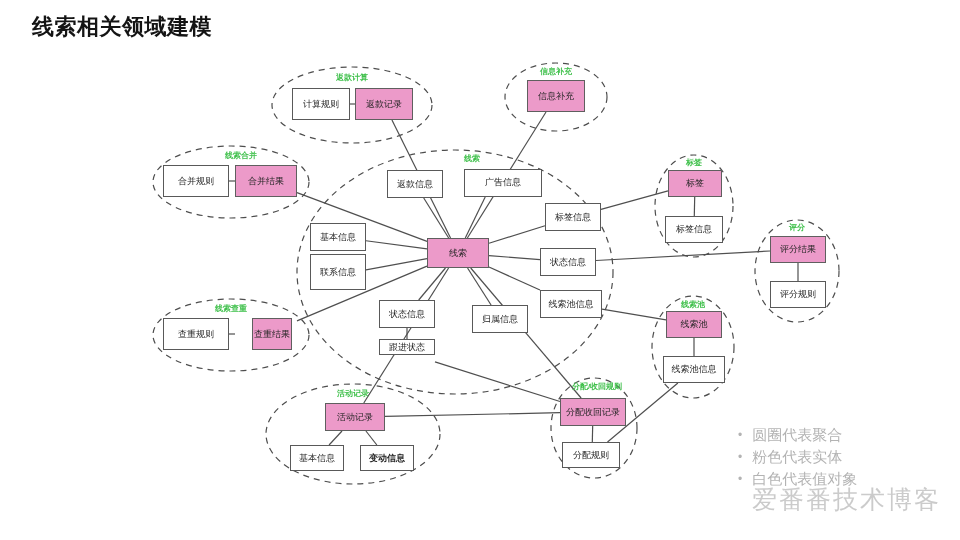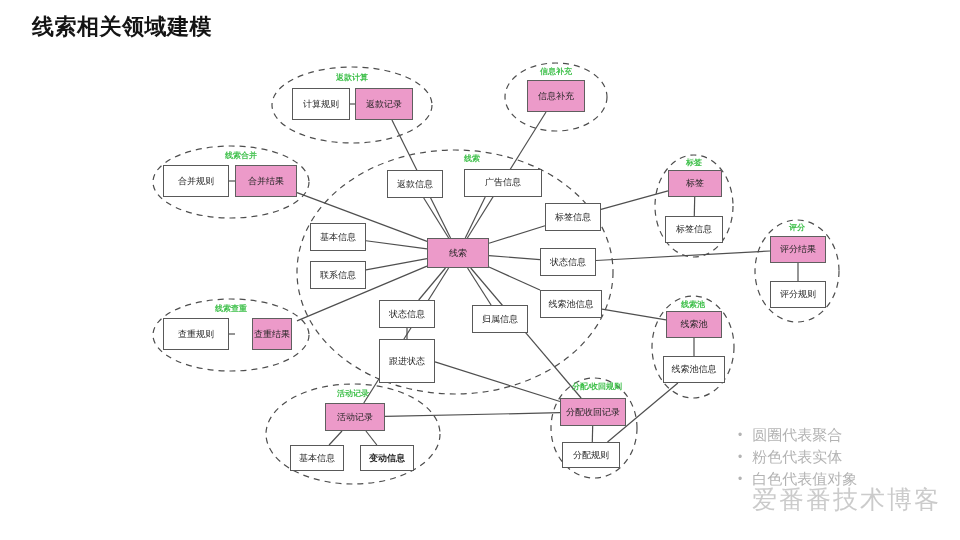--- a/index.html
+++ b/index.html
@@ -173,27 +173,27 @@
         <div class="node" style="left: 292px; top: 88px; width: 58px; height: 32px;">计算规则</div>
         <div class="node entity" style="left: 355px; top: 88px; width: 58px; height: 32px; background: rgb(236, 154, 201);">返款记录</div>
         <div class="node entity" style="left: 527px; top: 80px; width: 58px; height: 32px; background: rgb(236, 154, 201);">信息补充</div>
         <div class="node" style="left: 163px; top: 165px; width: 66px; height: 32px;">合并规则</div>
         <div class="node entity" style="left: 235px; top: 165px; width: 62px; height: 32px; background: rgb(236, 154, 201);">合并结果</div>
         <div class="node" style="left: 163px; top: 318px; width: 66px; height: 32px;">查重规则</div>
         <div class="node entity" style="left: 252px; top: 318px; width: 40px; height: 32px; background: rgb(236, 154, 201);">查重结果</div>
         <div class="node" style="left: 387px; top: 170px; width: 56px; height: 28px;">返款信息</div>
         <div class="node" style="left: 464px; top: 169px; width: 78px; height: 28px; font-family: Liberation Mono, monospace;">广告信息</div>
         <div class="node" style="left: 310px; top: 223px; width: 56px; height: 28px;">基本信息</div>
-        <div class="node" style="left: 310px; top: 261px; width: 56px; height: 28px; text-align: right;">联系信息</div>
+        <div class="node" style="left: 310px; top: 254px; width: 56px; height: 36px; text-align: right;">联系信息</div>
         <div class="node entity" style="left: 427px; top: 238px; width: 62px; height: 30px; background: rgb(236, 154, 201);">线索</div>
         <div class="node" style="left: 545px; top: 203px; width: 56px; height: 28px;">标签信息</div>
         <div class="node" style="left: 540px; top: 248px; width: 56px; height: 28px;">状态信息</div>
         <div class="node" style="left: 540px; top: 290px; width: 62px; height: 28px;">线索池信息</div>
         <div class="node" style="left: 379px; top: 300px; width: 56px; height: 28px;">状态信息</div>
-        <div class="node" style="left: 379px; top: 339px; width: 56px; height: 44px;">跟进状态</div>
+        <div class="node" style="left: 379px; top: 339px; width: 56px; height: 16px;">跟进状态</div>
         <div class="node" style="left: 472px; top: 305px; width: 56px; height: 28px;">归属信息</div>
         <div class="node entity" style="left: 668px; top: 170px; width: 54px; height: 27px; background: rgb(236, 154, 201);">标签</div>
         <div class="node" style="left: 665px; top: 216px; width: 58px; height: 27px;">标签信息</div>
         <div class="node entity" style="left: 770px; top: 236px; width: 56px; height: 27px; background: rgb(236, 154, 201);">评分结果</div>
         <div class="node" style="left: 770px; top: 281px; width: 56px; height: 27px;">评分规则</div>
         <div class="node entity" style="left: 666px; top: 311px; width: 56px; height: 27px; background: rgb(236, 154, 201);">线索池</div>
         <div class="node" style="left: 663px; top: 356px; width: 62px; height: 27px;">线索池信息</div>
         <div class="node entity" style="left: 325px; top: 403px; width: 60px; height: 28px; background: rgb(236, 154, 201);">活动记录</div>
         <div class="node" style="left: 290px; top: 445px; width: 54px; height: 26px;">基本信息</div>
         <div class="node" style="left: 360px; top: 445px; width: 54px; height: 26px; font-weight: bold;">变动信息</div>

